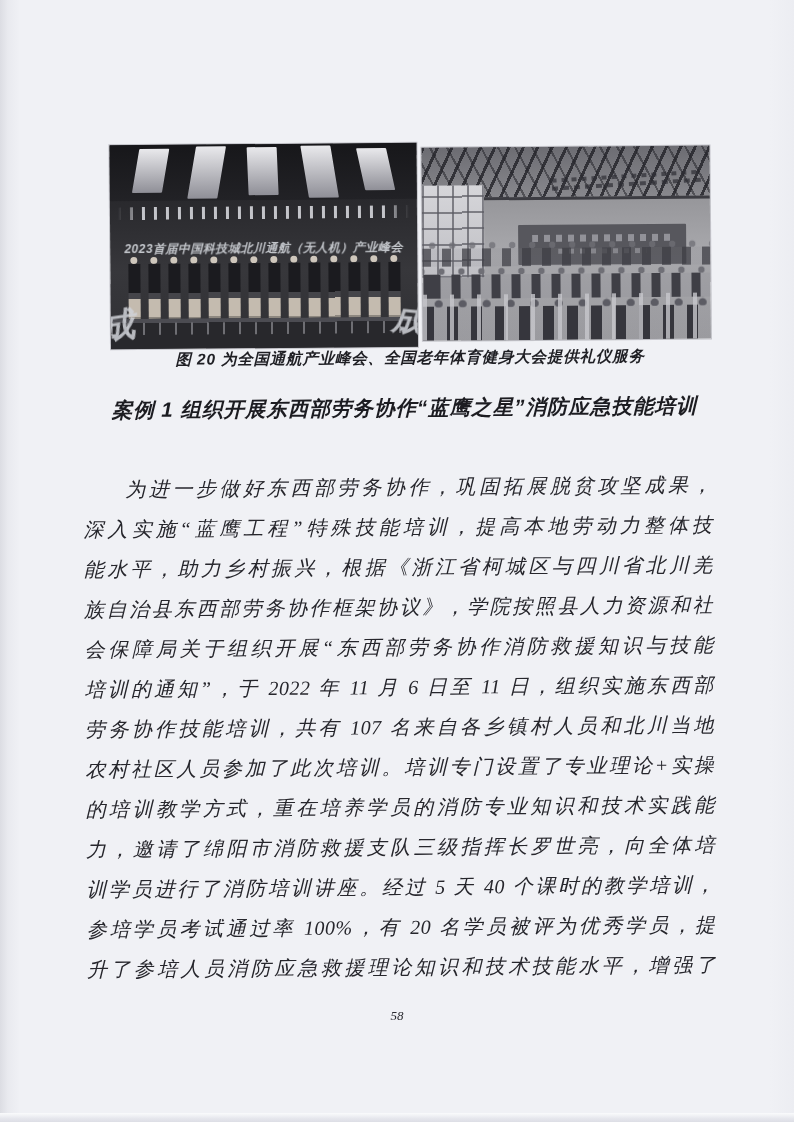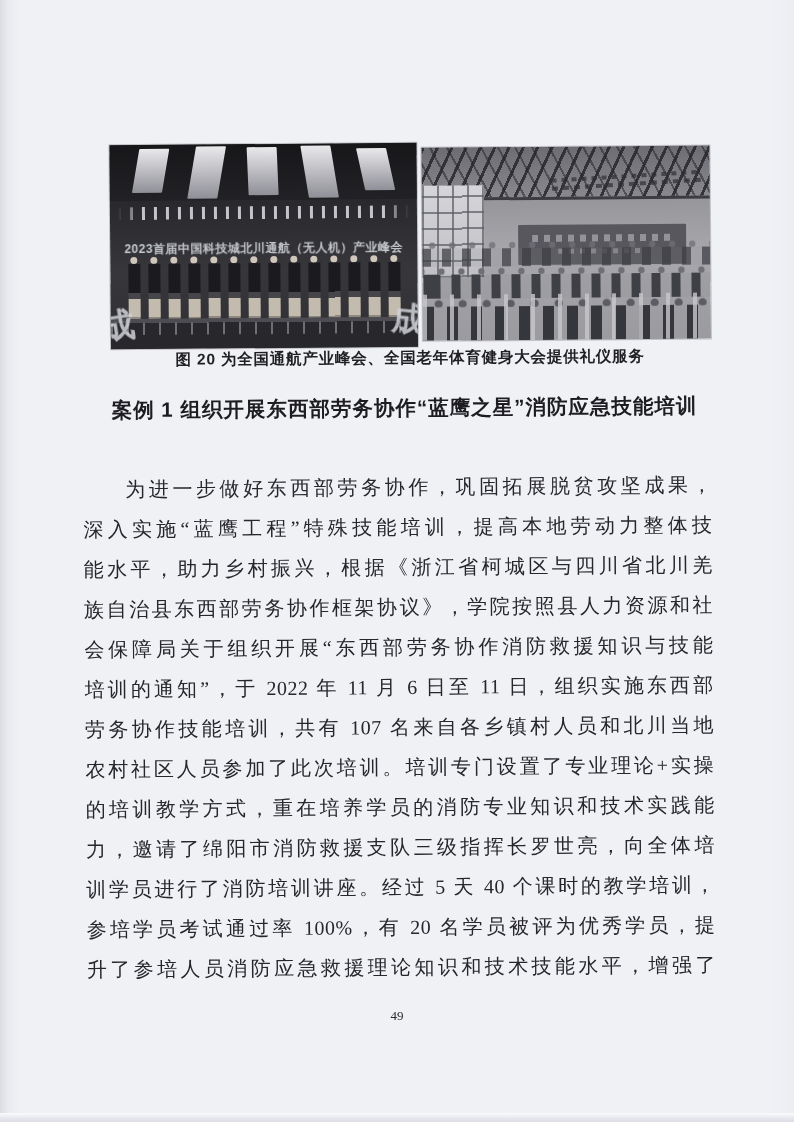--- a/index.html
+++ b/index.html
@@ -5,20 +5,21 @@
   html,body{margin:0;padding:0;}
   body{
     width:794px;height:1122px;overflow:hidden;
     background:#dfe0e5;
     font-family:"Liberation Serif","DejaVu Serif",serif;
   }
   .page{
     position:relative;width:794px;height:1122px;
     background:linear-gradient(90deg,#dcdde3 0,#e9eaef 8px,#f0f1f5 20px,#f0f1f5 97%,#ecedf2 100%);
     overflow:hidden;
+    font-style:italic;
   }
   .page::after{ 
     content:"";position:absolute;left:0;right:0;bottom:0;height:9px;
     background:linear-gradient(180deg,#fafbfc 0,#e6e7ed 60%,#dddee5 100%);
     pointer-events:none;
   }
   .content{
     position:absolute;inset:0;
     transform:rotate(-0.45deg);
     transform-origin:400px 600px;
@@ -204,14 +205,14 @@
       <div class="line">农村社区人员参加了此次培训。培训专门设置了专业理论+实操</div>
       <div class="line">的培训教学方式，重在培养学员的消防专业知识和技术实践能</div>
       <div class="line">力，邀请了绵阳市消防救援支队三级指挥长罗世亮，向全体培</div>
       <div class="line">训学员进行了消防培训讲座。经过 5 天 40 个课时的教学培训，</div>
       <div class="line">参培学员考试通过率 100%，有 20 名学员被评为优秀学员，提</div>
       <div class="line">升了参培人员消防应急救援理论知识和技术技能水平，增强了</div>
     </div>
 
   </div>
 
-  <div class="pagenum">49</div>
+  <div class="pagenum">58</div>
 </div>
 
 </body></html>

